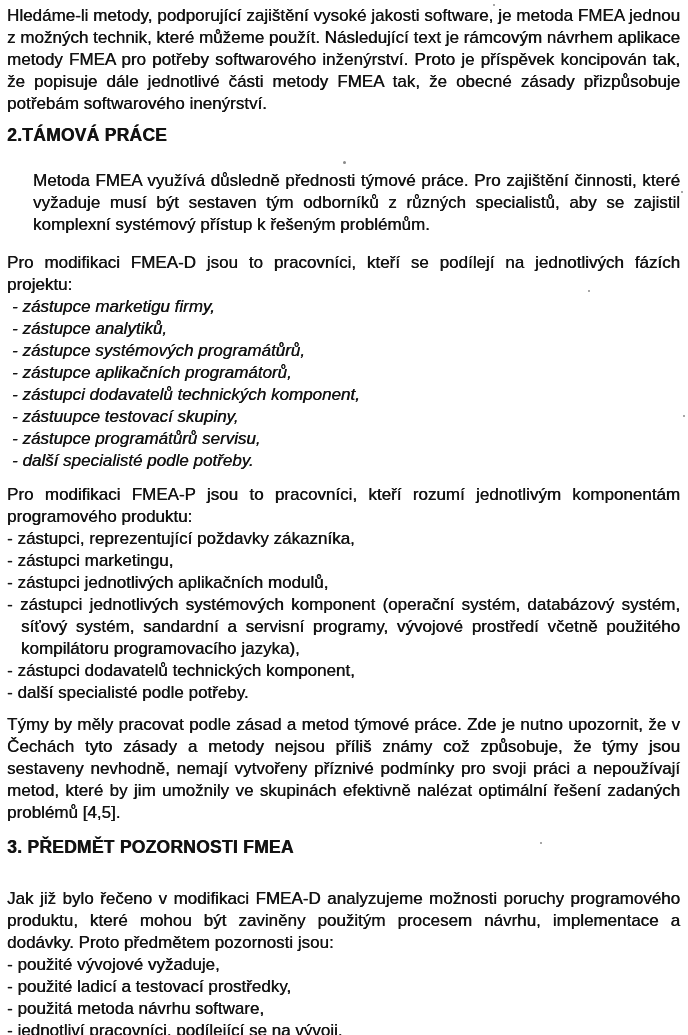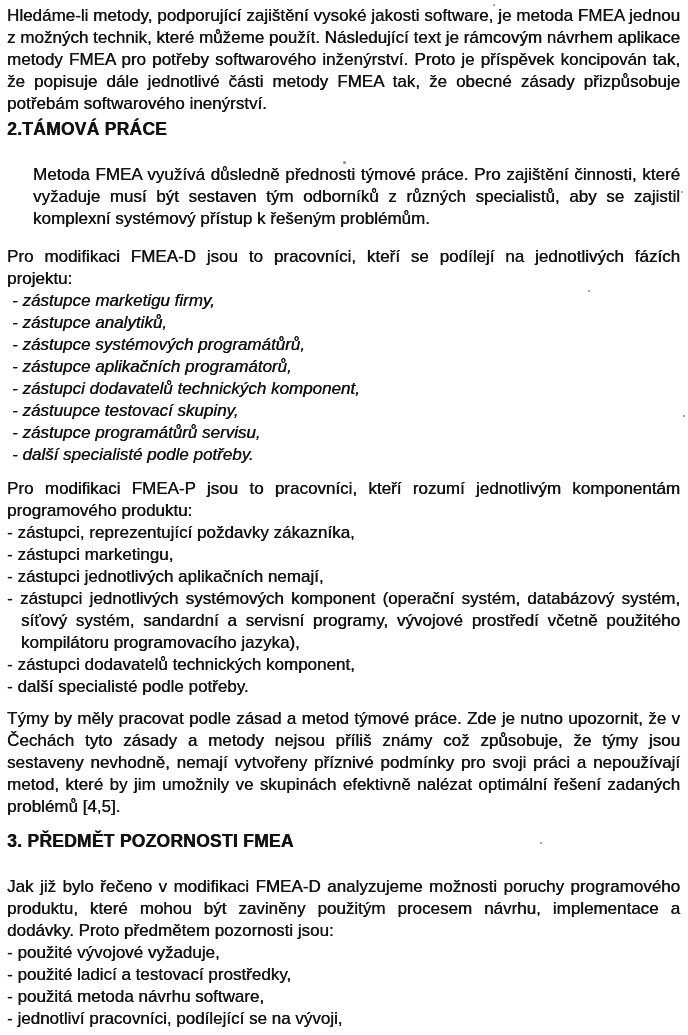--- a/index.html
+++ b/index.html
@@ -32,24 +32,24 @@
     text-shadow: 0.5px 0 0 currentColor;
   }
   .list { text-align: justify; }
   .list-item {
     padding-left: 14px;
     text-indent: -14px;
   }
   .list-offset { padding-left: 5px; font-style: italic; }
   .mb0  { margin-bottom: 0; }
   .mb12 { margin-bottom: 12px; }
-  .mb13 { margin-bottom: 3px; }
+  .mb13 { margin-bottom: 9px; }
   .mb14 { margin-bottom: 10px; }
   .mb16 { margin-bottom: 16px; margin-left: 26px; }
-  .mb18 { margin-bottom: 24px; }
+  .mb18 { margin-bottom: 30px; }
   .mb24 { margin-bottom: 24px; }
   .speck {
     position: absolute;
     background: #4a4a4a;
     border-radius: 50%;
     opacity: 0.65;
   }
 </style>
 </head>
 <body>
@@ -73,21 +73,21 @@
     <div class="list-item">- zástuupce testovací skupiny,</div>
     <div class="list-item">- zástupce programátůrů servisu,</div>
     <div class="list-item">- další specialisté podle potřeby.</div>
   </div>
 
   <p class="mb0">Pro modifikaci FMEA-P jsou to pracovníci, kteří rozumí jednotlivým komponentám programového produktu:</p>
 
   <div class="list mb14">
     <div class="list-item">- zástupci, reprezentující poždavky zákazníka,</div>
     <div class="list-item">- zástupci marketingu,</div>
-    <div class="list-item">- zástupci jednotlivých aplikačních nemají,</div>
+    <div class="list-item">- zástupci jednotlivých aplikačních modulů,</div>
     <div class="list-item">- zástupci jednotlivých systémových komponent (operační systém, databázový systém, síťový systém, sandardní a servisní programy, vývojové prostředí včetně použitého kompilátoru programovacího jazyka),</div>
     <div class="list-item">- zástupci dodavatelů technických komponent,</div>
     <div class="list-item">- další specialisté podle potřeby.</div>
   </div>
 
   <p class="mb12">Týmy by měly pracovat podle zásad a metod týmové práce. Zde je nutno upozornit, že v Čechách tyto zásady a metody nejsou příliš známy což způsobuje, že týmy jsou sestaveny nevhodně, nemají vytvořeny příznivé podmínky pro svoji práci a nepoužívají metod, které by jim umožnily ve skupinách efektivně nalézat optimální řešení zadaných problémů [4,5].</p>
 
   <div class="heading mb18">3. PŘEDMĚT POZORNOSTI FMEA</div>
 
   <p class="mb0">Jak již bylo řečeno v modifikaci FMEA-D analyzujeme možnosti poruchy programového produktu, které mohou být zaviněny použitým procesem návrhu, implementace a dodávky. Proto předmětem pozornosti jsou:</p>

